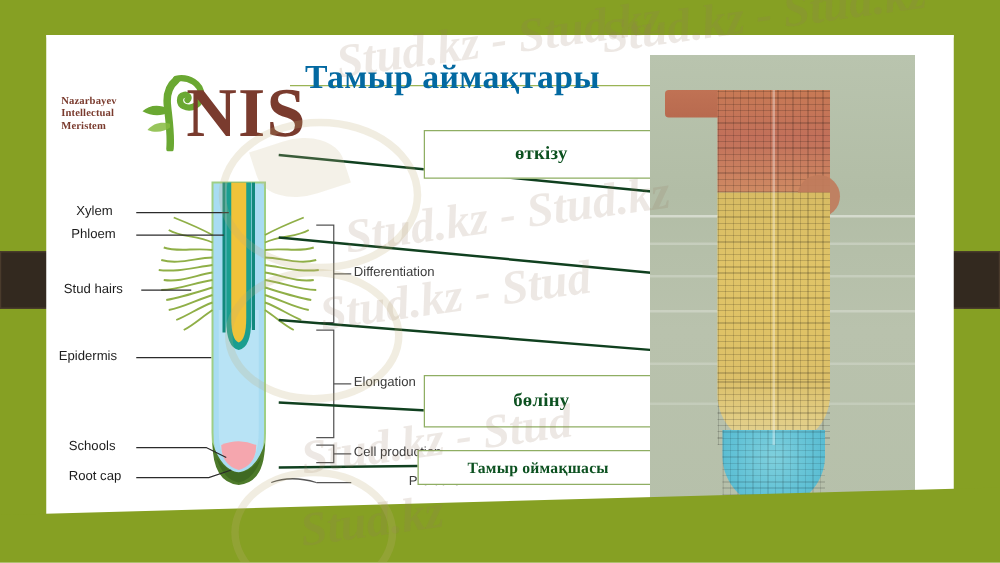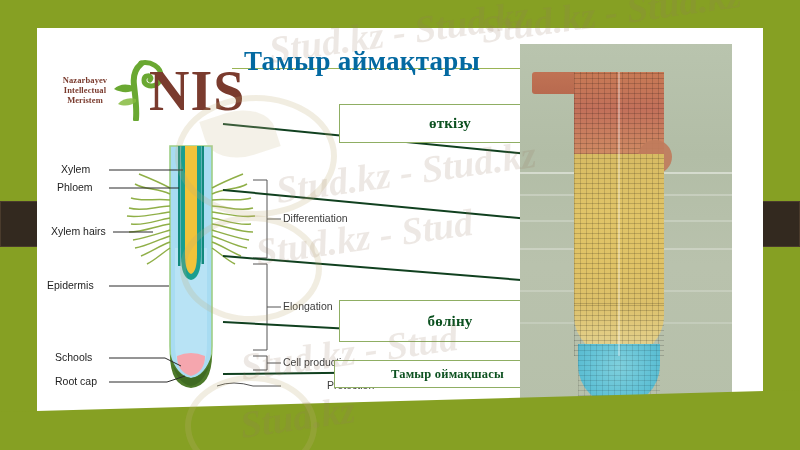--- a/index.html
+++ b/index.html
@@ -38,21 +38,21 @@
     background:#86a023;
     clip-path:polygon(0 22px, 800px 0px, 800px 60px, 0 60px);
   }
 
   
   #logo{position:absolute;left:18px;top:33px;width:170px;height:66px;}
   .logo-words{
     position:absolute;left:-6px;top:14px;width:72px;
     font-family:"Liberation Serif", serif;
     font-size:8.5px;line-height:10px;color:#7a3b2e;font-weight:bold;
-    text-align:center;letter-spacing:.1px;
+    text-align:left;letter-spacing:.1px;
     white-space:nowrap;overflow:hidden;
   }
   .logo-words div{overflow:hidden;}
   .logo-mark{position:absolute;left:56px;top:-2px;}
   .logo-nis{
     position:absolute;left:94px;top:8px;
     font-family:"Liberation Serif", serif;
     font-size:56px;line-height:44px;color:#7a3b2e;font-weight:bold;
     letter-spacing:1px;
   }
@@ -71,21 +71,21 @@
     position:absolute;font-family:Liberation Sans, sans-serif;
     font-size:10.5px;color:#1d1d1d;white-space:nowrap;
   }
   .dlabel.right{color:#3c3c3c;}
 
   
   .lbox{
     position:absolute;background:#ffffff;border:1px solid #8fae63;
     display:flex;align-items:center;justify-content:center;
     font-family:"Liberation Serif", serif;font-weight:bold;
-    color:#0c5120;letter-spacing:.2px;padding-left:17px;
+    color:#0c5120;letter-spacing:.2px;
   }
   .connector{position:absolute;background:#10401f;height:1.6px;transform-origin:0 50%;}
 
   
   #micro{
     position:absolute;left:483px;top:16px;width:212px;height:368px;
     background:linear-gradient(180deg,#b9c4ae 0%,#b2bda6 30%,#b9c2ad 60%,#b6c0aa 100%);
     overflow:hidden;
   }
   .micro-streak{position:absolute;left:0;width:100%;height:2px;
@@ -225,21 +225,21 @@
         <path d="M210 179 L224 179" stroke="#555" stroke-width="1" fill="none"></path>
         <path d="M196 228 L210 228 L210 242 L196 242" stroke="#555" stroke-width="1" fill="none"></path>
         <path d="M210 235 L224 235" stroke="#555" stroke-width="1" fill="none"></path>
         <path d="M160 258 Q176 252 196 258 L196 258" stroke="#555" stroke-width="1" fill="none"></path>
         <path d="M196 258 L224 258" stroke="#555" stroke-width="1" fill="none"></path>
       </svg>
 
       
       <div class="dlabel" style="left:4px;top:35px;">Xylem</div>
       <div class="dlabel" style="left:0px;top:53px;">Phloem</div>
-      <div class="dlabel" style="left:-6px;top:97px;">Xylem hairs</div>
+      <div class="dlabel" style="left:-6px;top:97px;">Stud hairs</div>
       <div class="dlabel" style="left:-10px;top:151px;">Epidermis</div>
       <div class="dlabel" style="left:-2px;top:223px;">Schools</div>
       <div class="dlabel" style="left:-2px;top:247px;">Root cap</div>
 
       
       <div class="dlabel right" style="left:226px;top:84px;">Differentiation</div>
       <div class="dlabel right" style="left:226px;top:172px;">Elongation</div>
       <div class="dlabel right" style="left:226px;top:228px;">Cell production</div>
       <div class="dlabel right" style="left:226px;top:251px;padding-left:44px;">Protection</div>
     </div>

